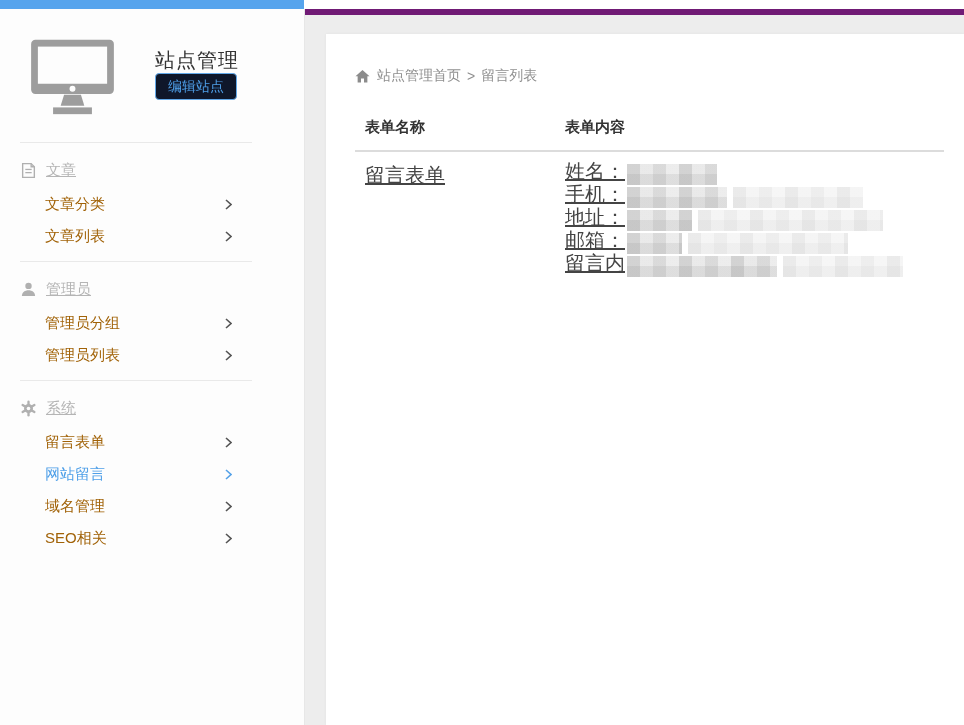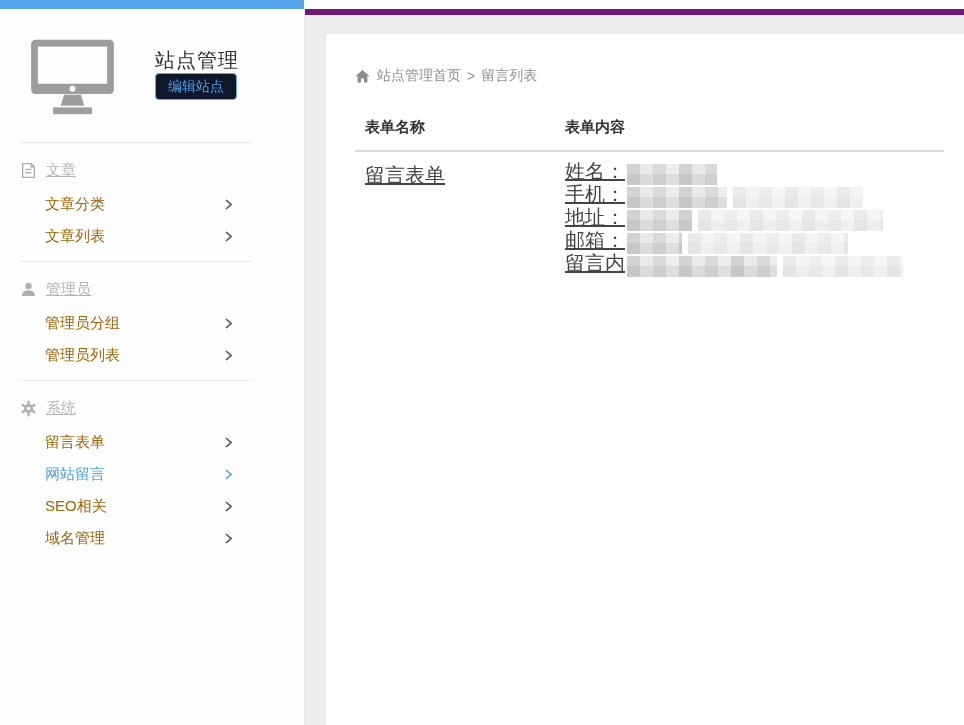--- a/index.html
+++ b/index.html
@@ -204,29 +204,29 @@
     </div>
     <div class="menu-item active">
       <span class="mi-label">网站留言</span>
       <span class="chev">
         <svg width="7" height="11" viewBox="0 0 7 11">
             <polyline points="1,1 6,5.5 1,10" fill="none" stroke="currentColor" stroke-width="1.6"></polyline>
           </svg>
       </span>
     </div>
     <div class="menu-item">
+      <span class="mi-label">域名管理</span>
+      <span class="chev">
+        <svg width="7" height="11" viewBox="0 0 7 11">
+            <polyline points="1,1 6,5.5 1,10" fill="none" stroke="currentColor" stroke-width="1.6"></polyline>
+          </svg>
+      </span>
+    </div>
+    <div class="menu-item">
       <span class="mi-label">SEO相关</span>
-      <span class="chev">
-        <svg width="7" height="11" viewBox="0 0 7 11">
-            <polyline points="1,1 6,5.5 1,10" fill="none" stroke="currentColor" stroke-width="1.6"></polyline>
-          </svg>
-      </span>
-    </div>
-    <div class="menu-item">
-      <span class="mi-label">域名管理</span>
       <span class="chev">
         <svg width="7" height="11" viewBox="0 0 7 11">
             <polyline points="1,1 6,5.5 1,10" fill="none" stroke="currentColor" stroke-width="1.6"></polyline>
           </svg>
       </span>
     </div>
   </div>
 </div>
 
 <div class="main">

